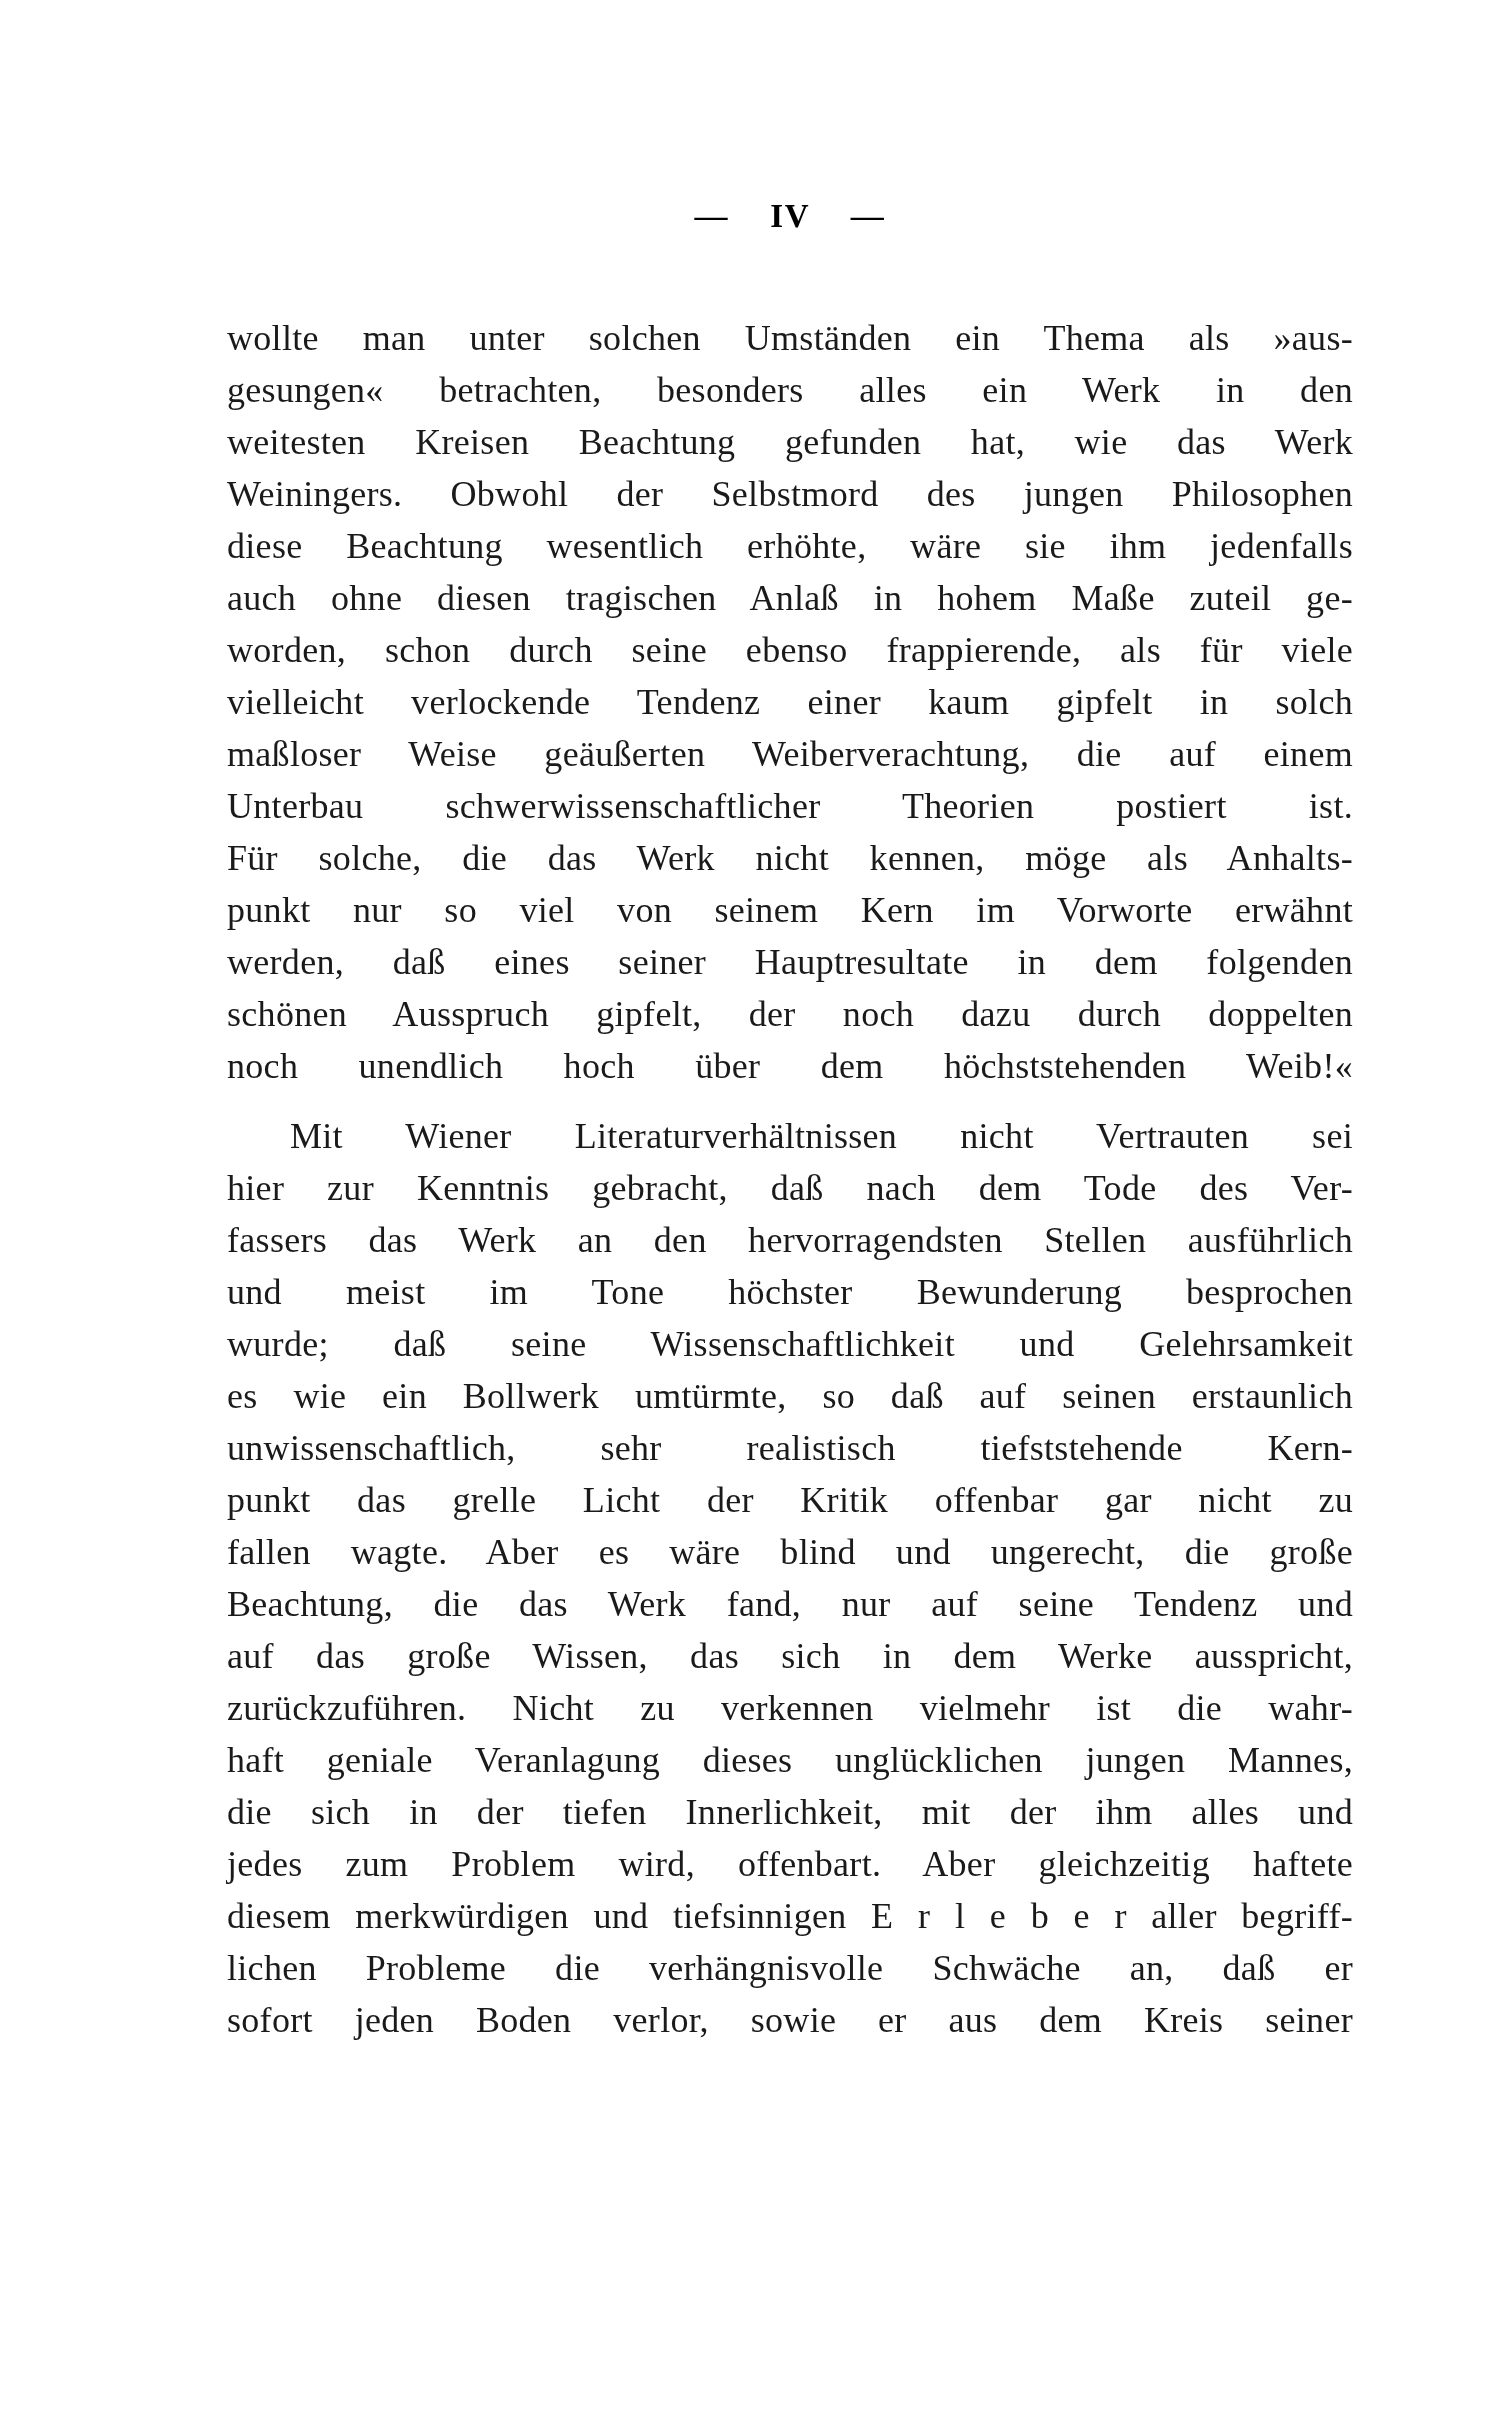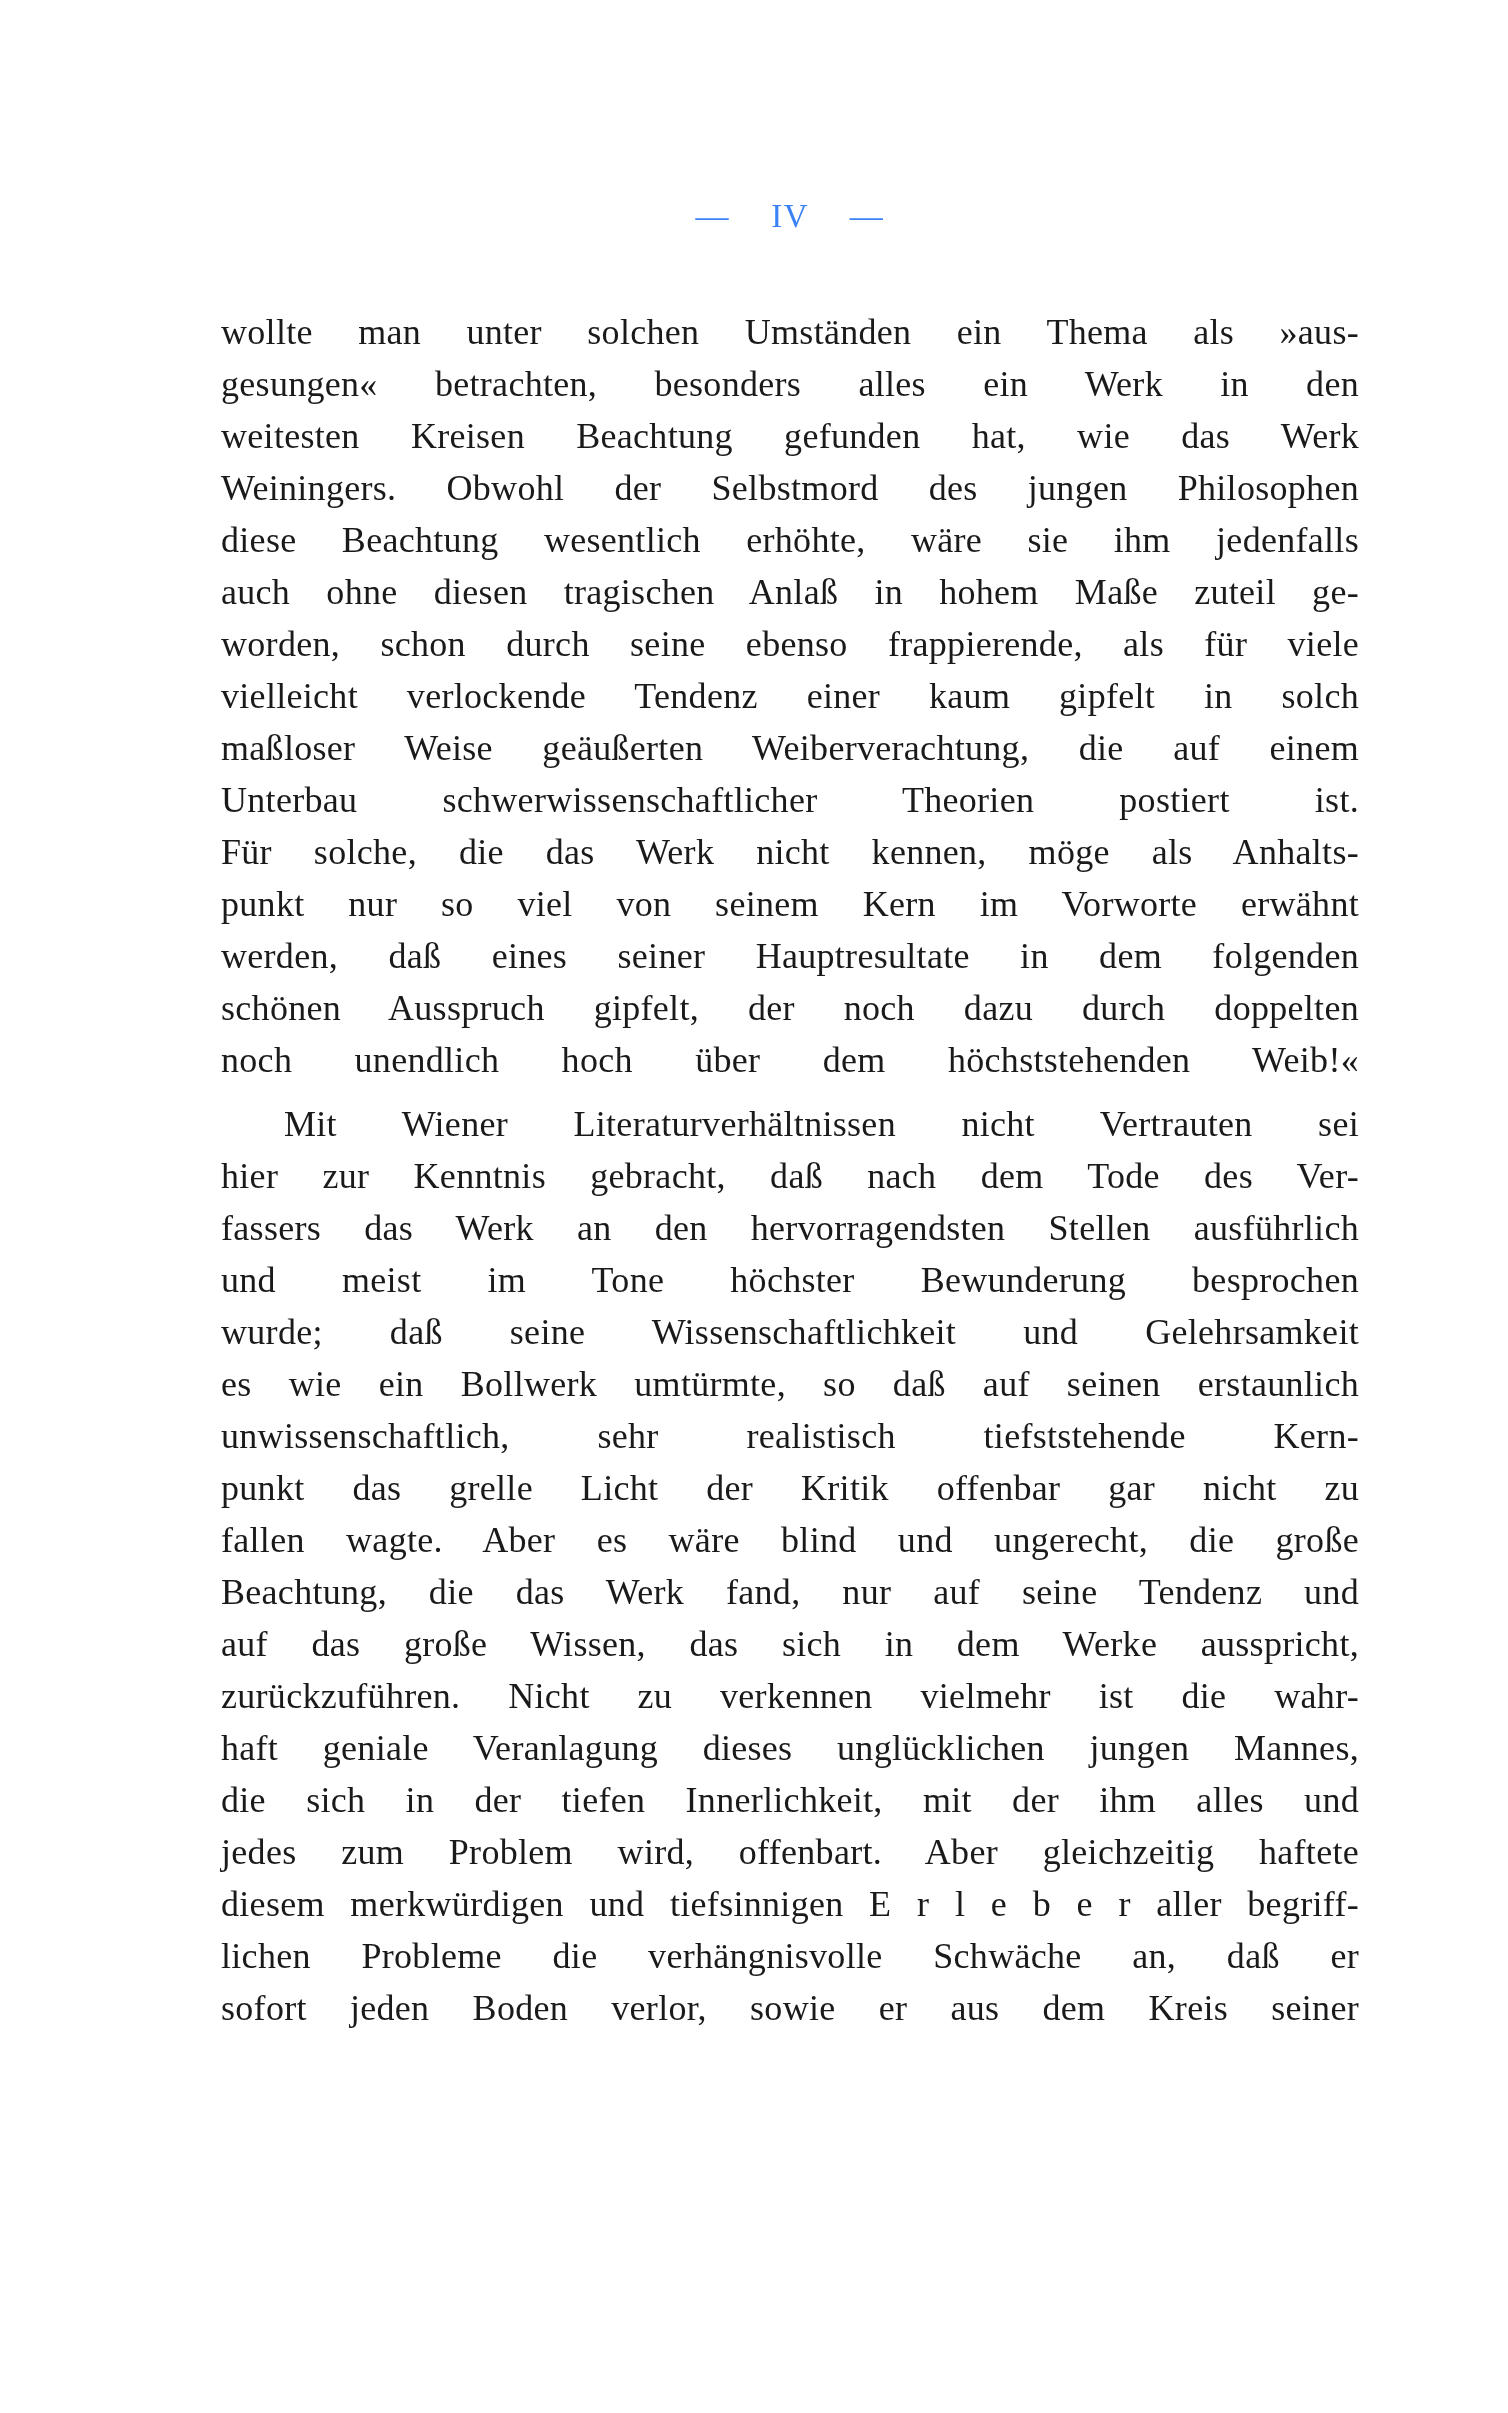--- a/index.html
+++ b/index.html
@@ -17,36 +17,36 @@
     font-family: "Liberation Serif", "DejaVu Serif", serif;
     overflow: hidden;
   }
   .page-number-header {
     position: absolute;
     top: 198px;
     left: 209px;
     width: 1162px;
     text-align: center;
     font-size: 33px;
-    font-weight: normal;
+    font-weight: bold;
     letter-spacing: 1.7px;
     word-spacing: 31px;
-    color: #3b82f6;
+    color: #000000;
   }
   .text-block {
     position: absolute;
     top: 294px;
     left: 209px;
     width: 1162px;
     font-size: 36px;
     line-height: 52px;
     letter-spacing: 0.3px;
   }
   .paragraph {
-    margin: 12px;
+    margin: 18px;
   }
   .line {
     text-align: justify;
     text-align-last: justify;
     -moz-text-align-last: justify;
     text-justify: inter-word;
     white-space: normal;
   }
   .line.indent {
     padding-left: 63px;

